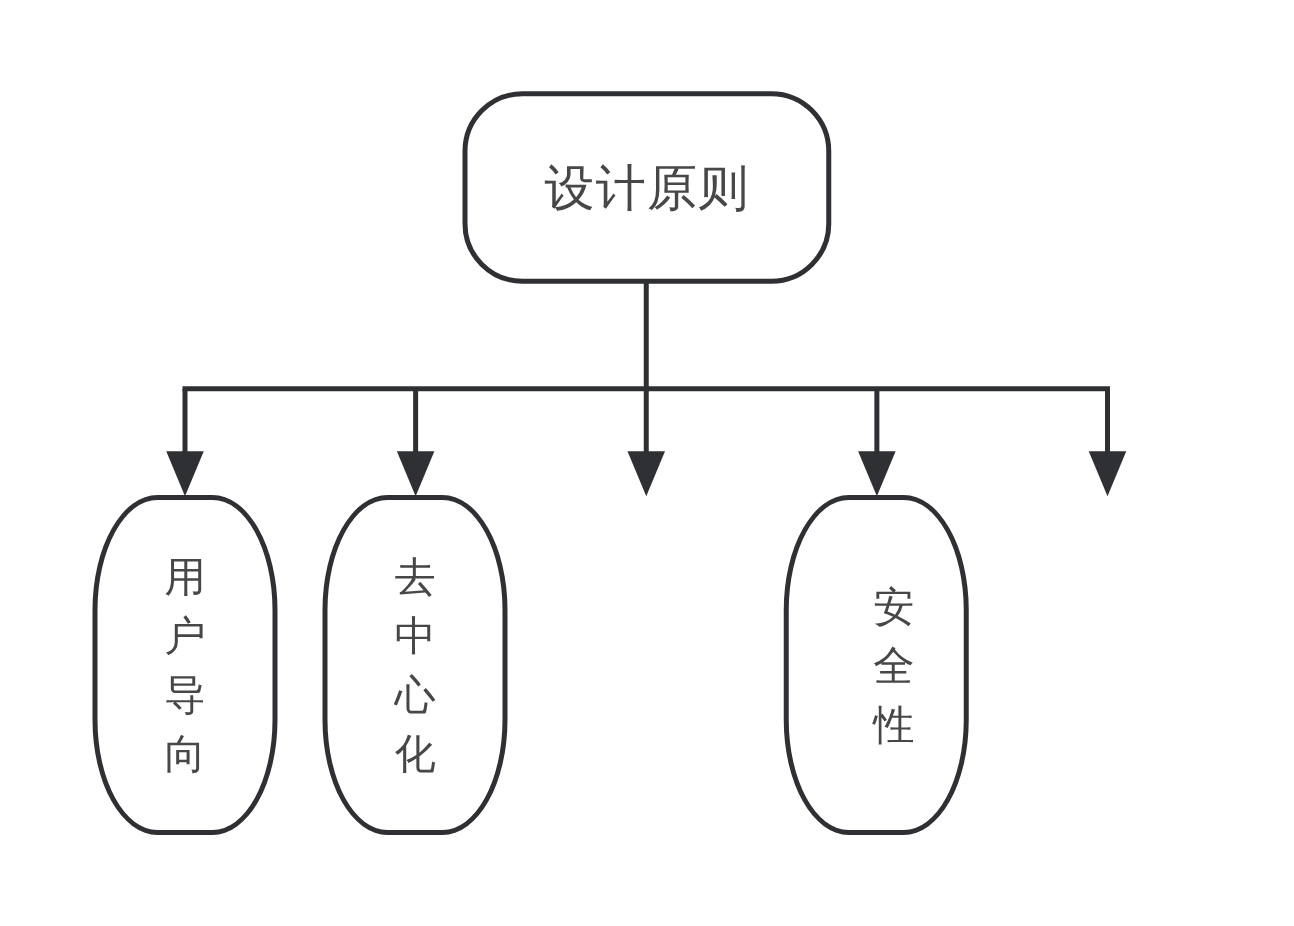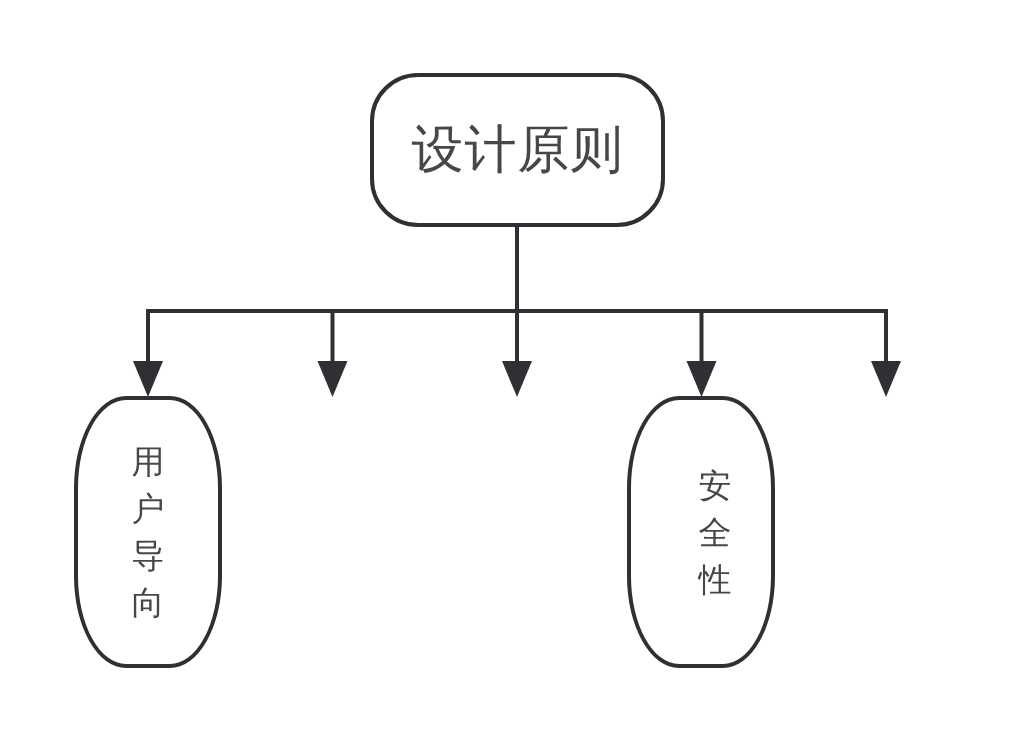--- a/index.html
+++ b/index.html
@@ -47,21 +47,21 @@
     align-items: center;
     justify-content: center;
     color: var(--text-color);
   }
   .node-root {
     left: 370px;
     top: 73px;
     width: 295px;
     height: 154px;
     border-radius: 48px;
-    font-size: 52px;
+    font-size: 40px;
     letter-spacing: 1px;
   }
   .node-child {
     top: 396px;
     width: 148px;
     height: 272px;
     border-radius: 52px / 92px;
     font-size: 33px;
   }
   .node-child .vlabel {
@@ -103,20 +103,23 @@
   </svg>
 
   <div class="node node-root">
     <span>设计原则</span>
   </div>
 
   <div class="node node-child pos-child-0">
     <span class="vlabel">用户导向</span>
   </div>
 
+  <div class="node node-child pos-child-1">
+    <span class="vlabel">去中心化</span>
+  </div>
 
 
   <div class="node node-child pos-child-3">
     <span class="vlabel">安全性</span>
   </div>
 
 
 </div>
 
 </body></html>

